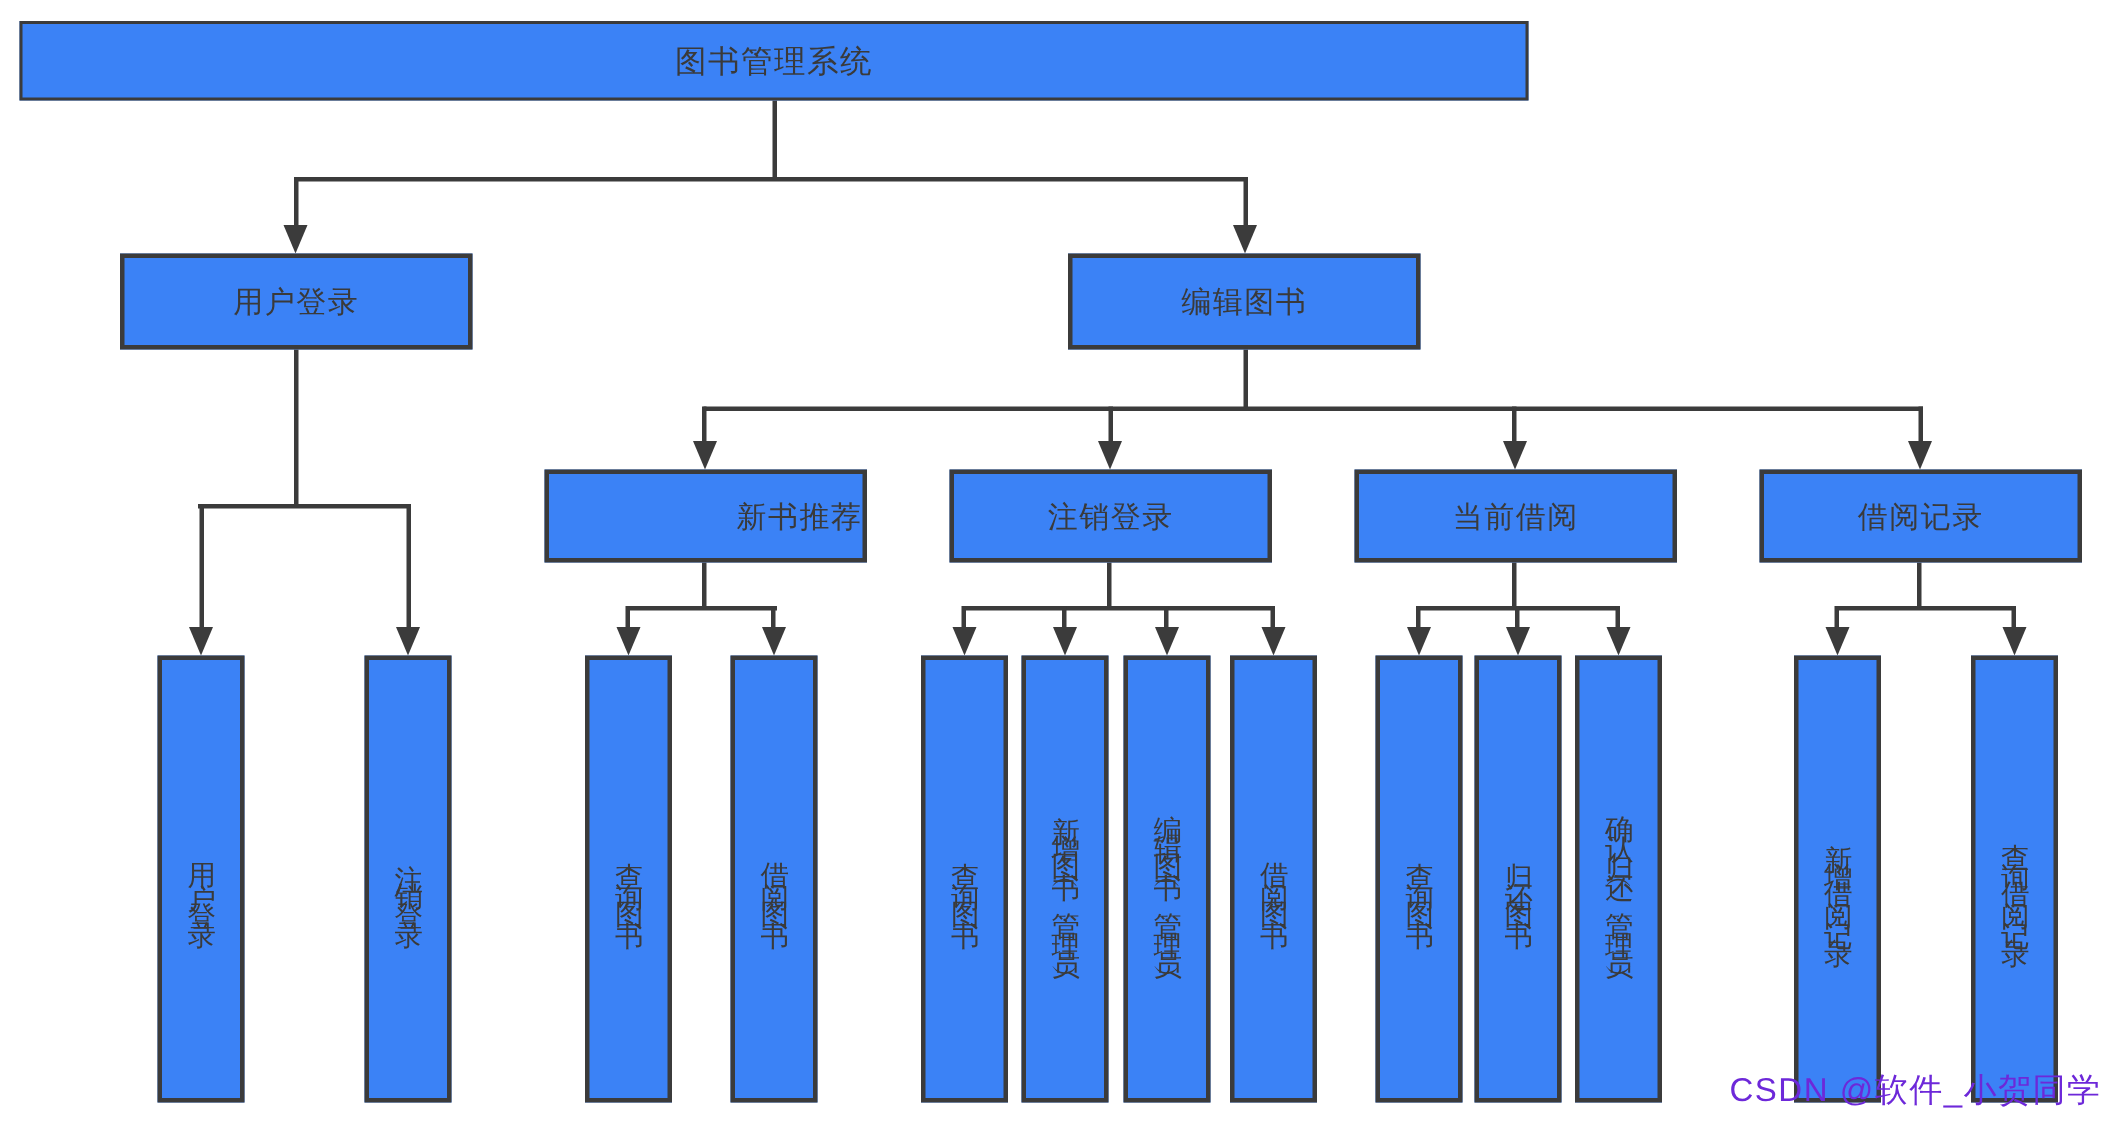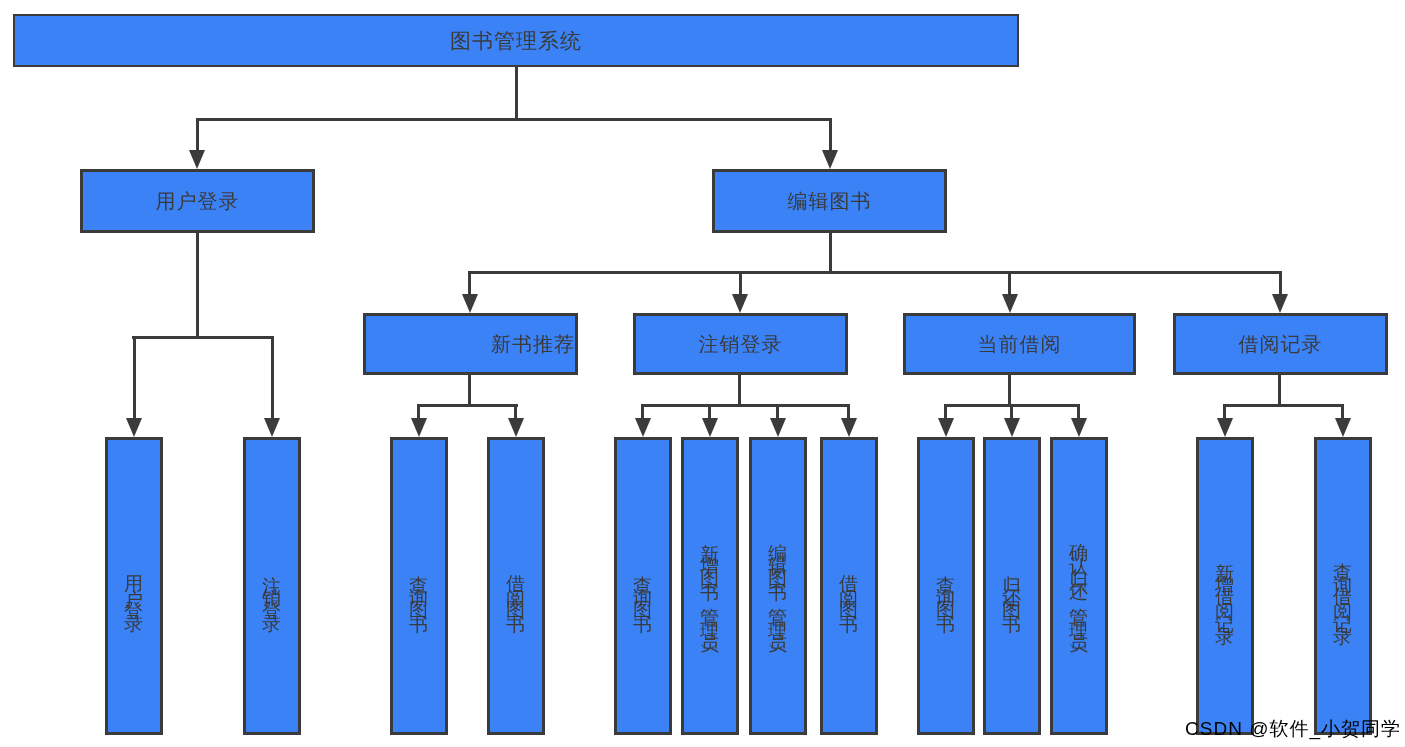--- a/index.html
+++ b/index.html
@@ -26,21 +26,21 @@
   }
   .hl{position:absolute;height:3px;background:var(--line);z-index:1;}
   .vl{position:absolute;width:3px;background:var(--line);z-index:1;}
   .ah{
     position:absolute;width:0;height:0;z-index:1;
     border-left:8px solid transparent;border-right:8px solid transparent;
     border-top:19px solid var(--line);
   }
   .watermark{
     position:absolute;right:4px;bottom:5px;z-index:5;
-    font-size:19px;letter-spacing:1px;color:#000000;
+    font-size:22px;letter-spacing:1px;color:#6d28d9;
   }
 </style>
 </head>
 <body>
 
 <div class="canvas">
 
   <div class="box root" style="left:13px;top:14px;width:1006px;height:53px;">
     <span>图书管理系统</span>
   </div>
@@ -76,21 +76,21 @@
   <div class="ah" style="left:1002px;top:294px;"></div>
   <div class="vl" style="left:1279px;top:271px;height:25px;"></div>
   <div class="ah" style="left:1272px;top:294px;"></div>
 
   <div class="box" style="left:363px;top:313px;width:215px;height:62px;justify-content:flex-end;">
     <span>新书推荐</span>
   </div>
   <div class="box" style="left:633px;top:313px;width:215px;height:62px;">
     <span>注销登录</span>
   </div>
-  <div class="box" style="left:903px;top:313px;width:233px;height:62px;">
+  <div class="box" style="left:903px;top:313px;width:215px;height:62px;">
     <span>当前借阅</span>
   </div>
   <div class="box" style="left:1173px;top:313px;width:215px;height:62px;">
     <span>借阅记录</span>
   </div>
 
   <div class="vl" style="left:468px;top:375px;height:30px;"></div>
   <div class="hl" style="left:418px;top:404px;width:100px;"></div>
   <div class="vl" style="left:417px;top:404px;height:16px;"></div>
   <div class="ah" style="left:411px;top:418px;"></div>

